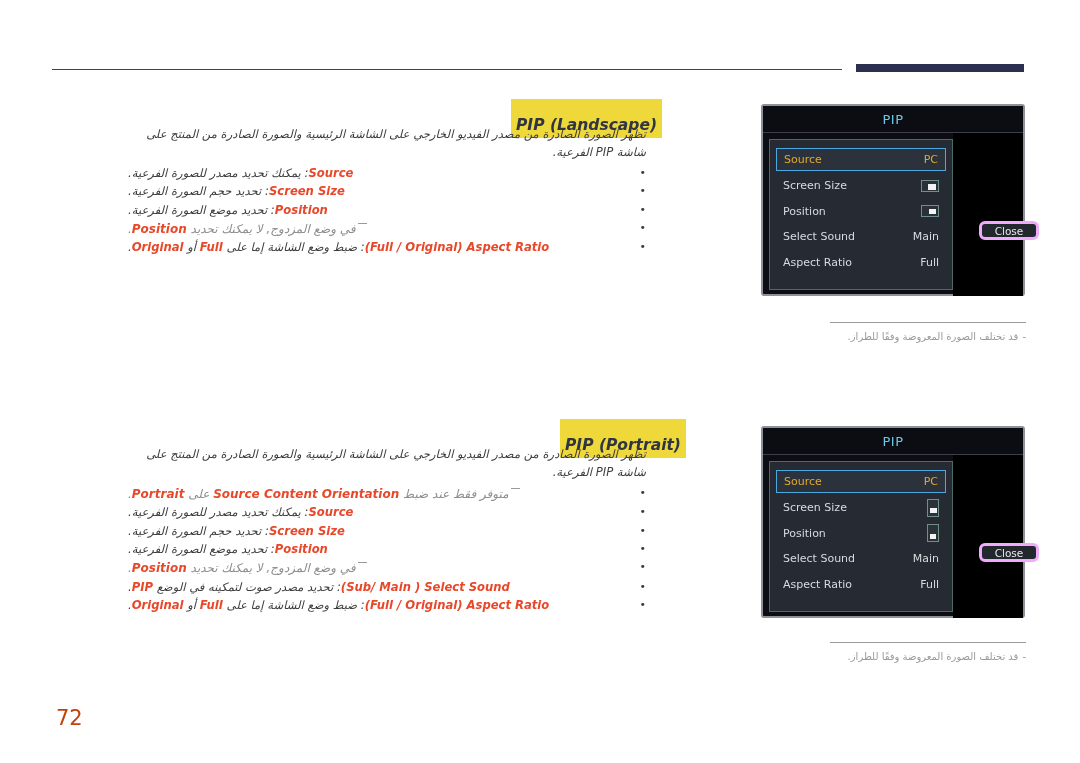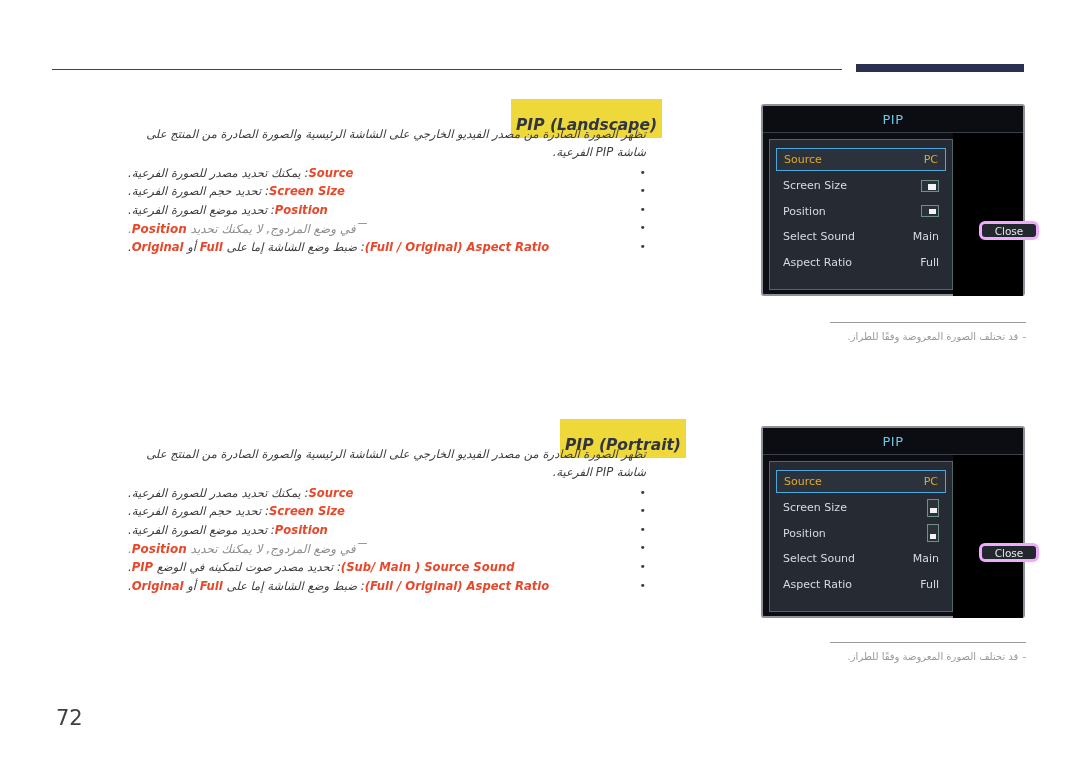--- a/index.html
+++ b/index.html
@@ -165,21 +165,21 @@
   .fig-note {
     direction: rtl; text-align: right;
     color: #9a9a9a; font-size: 10px; line-height: 1.3;
     white-space: nowrap;
   }
   .fig-note .nd { margin-left: 4px; }
 
   
   .pageno {
     position: absolute; left: 56px; top: 706px;
-    color: #404040; font-size: 21px; direction: ltr;
+    color: #c2410c; font-size: 21px; direction: ltr;
   }
 </style>
 </head>
 <body>
 
 <div class="page">
 
   <div class="hdr-thin"></div>
   <div class="hdr-thick"></div>
 
@@ -254,34 +254,37 @@
     <div class="fig-note">
       <span class="nd">-</span><span>قد تختلف الصورة المعروضة وفقًا للطراز.</span>
     </div>
   </div>
 
   <div class="sec-title" id="sec2-title">PIP (Portrait)</div>
 
   <div class="body-col" id="sec2-body">
     <p class="lead">تظهر الصورة الصادرة من مصدر الفيديو الخارجي على الشاشة الرئيسية والصورة الصادرة من المنتج على شاشة PIP الفرعية.</p>
     <ul class="bullets">
+      <li class="subnote grey">
+        <span class="dash-mark"></span><span>متوفر فقط عند ضبط </span><span class="kw">Source Content Orientation</span><span> على </span><span class="kw">Portrait</span><span>.</span>
+      </li>
       <li>
         <span class="kw">Source</span><span>: يمكنك تحديد مصدر للصورة الفرعية.</span>
       </li>
       <li>
         <span class="kw">Screen Size</span><span>: تحديد حجم الصورة الفرعية.</span>
       </li>
       <li>
         <span class="kw">Position</span><span>: تحديد موضع الصورة الفرعية.</span>
       </li>
       <li class="subnote grey">
         <span class="dash-mark"></span><span>في وضع المزدوج, لا يمكنك تحديد </span><span class="kw">Position</span><span>.</span>
       </li>
       <li>
-        <span class="kw">(Sub/ Main ) Source Sound</span><span>: تحديد مصدر صوت لتمكينه في الوضع </span><span class="kw">PIP</span><span>.</span>
+        <span class="kw">(Sub/ Main ) Select Sound</span><span>: تحديد مصدر صوت لتمكينه في الوضع </span><span class="kw">PIP</span><span>.</span>
       </li>
       <li>
         <span class="kw">(Full / Original) Aspect Ratio</span><span>: ضبط وضع الشاشة إما على </span><span class="kw">Full</span><span> أو </span><span class="kw">Original</span><span>.</span>
       </li>
     </ul>
   </div>
 
   <div class="osd" id="osd2">
     <div class="osd-titlebar">
       <span class="osd-title">PIP</span>

